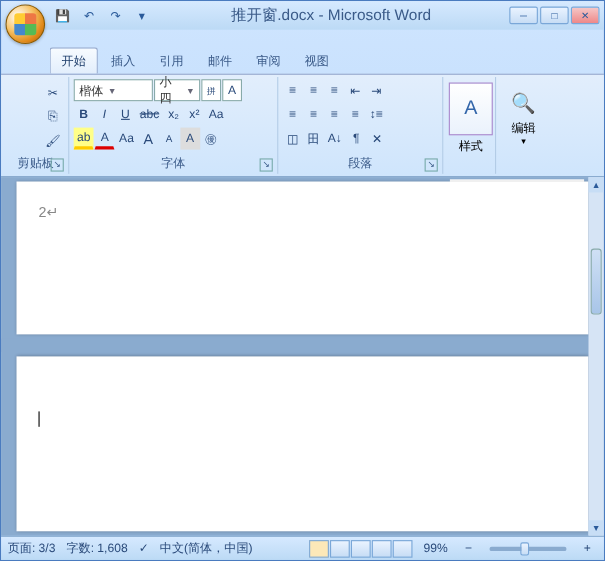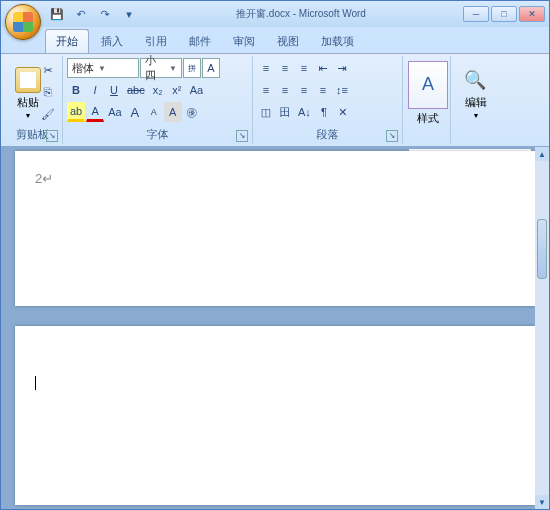--- a/index.html
+++ b/index.html
@@ -3,25 +3,25 @@
 <meta charset="utf-8">
 <style>
 *{box-sizing:border-box;margin:0;padding:0;font-family:"Microsoft YaHei",SimSun,Arial,sans-serif;font-size:11px;}
 body{background:#fff;width:550px;height:510px;overflow:hidden;}
 .window{width:550px;height:510px;border:1px solid #4a7bbf;background:linear-gradient(#cfe5ff,#a7cdf2);display:flex;flex-direction:column;}
 .titlebar{height:26px;display:flex;align-items:center;padding:0 4px;background:linear-gradient(#d6e9ff,#bcdaf5);}
 .orb{width:36px;height:36px;border-radius:50%;background:radial-gradient(circle at 30% 30%,#fff,#f7c56a 40%,#e08a1a 70%,#b05000);border:1px solid #8a5a00;position:relative;top:8px;margin-right:6px;display:flex;align-items:center;justify-content:center;box-shadow:0 1px 3px rgba(0,0,0,.3);}
 .orb-inner{width:20px;height:20px;background:conic-gradient(#e74 0 25%,#5b5 0 50%,#48c 0 75%,#fc3 0);border-radius:3px;}
 .qat{display:flex;gap:4px;align-items:center;}
 .qat-btn{width:20px;height:20px;display:flex;align-items:center;justify-content:center;color:#2a5a9a;cursor:pointer;}
-.titletext{flex:1;text-align:center;color:#3a5a88;font-size:10px;}
+.titletext{flex:1;text-align:center;color:#3a5a88;font-size:14px;}
 .winbtns{display:flex;gap:2px;}
 .winbtn{width:26px;height:16px;background:linear-gradient(#eaf3ff,#c7ddf5);border:1px solid #7aa7d8;border-radius:2px;display:flex;align-items:center;justify-content:center;font-size:9px;color:#2a5a9a;cursor:pointer;}
 .winbtn.close{background:linear-gradient(#f5c7c7,#e88);}
-.tabs{height:26px;display:flex;align-items:flex-end;padding-left:44px;gap:2px;}
+.tabs{height:40px;display:flex;align-items:flex-end;padding-left:44px;gap:2px;}
 .tab{padding:4px 10px;color:#3a5a88;cursor:pointer;border-radius:3px 3px 0 0;}
 .tab.active{background:linear-gradient(#f7fbff,#e2eefc);border:1px solid #9ac;border-bottom:none;color:#1a3a68;}
 .ribbon{height:94px;background:linear-gradient(#e2eefc,#cfe5fc);border-top:1px solid #9ac;border-bottom:1px solid #8aabcf;display:flex;padding:2px;}
 .group{border-right:1px solid #b3cce6;padding:2px 4px;display:flex;flex-direction:column;position:relative;}
 .group-label{position:absolute;bottom:2px;left:0;right:0;text-align:center;font-size:11px;color:#3a5a88;margin-top:40px;}
 .group-label .dlg{position:absolute;right:4px;bottom:0;width:12px;height:12px;border:1px solid #7aa;font-size:8px;line-height:10px;color:#3a5a88;cursor:pointer;}
 .big-btn{display:flex;flex-direction:column;align-items:center;justify-content:center;width:42px;height:70px;cursor:pointer;gap:2px;}
 .big-icon{width:26px;height:26px;}
 .paste-icon{background:linear-gradient(#f7e9b8,#e8c96a);border:1px solid #b89030;border-radius:3px;position:relative;}
 .paste-icon:after{content:"";position:absolute;top:4px;left:4px;right:4px;bottom:4px;background:#fff;}
@@ -71,30 +71,24 @@
     </div>
   </div>
 
   <div class="tabs">
     <div class="tab active">开始</div>
     <div class="tab">插入</div>
     <div class="tab">引用</div>
     <div class="tab">邮件</div>
     <div class="tab">审阅</div>
     <div class="tab">视图</div>
-    <div class="tab">加载项</div>
   </div>
 
   <div class="ribbon">
     <div class="group" style="width:60px">
-      <div class="big-btn">
-        <div class="big-icon paste-icon"></div>
-        <span>粘贴</span>
-        <span style="font-size:7px">▼</span>
-      </div>
       <div style="position:absolute;right:4px;top:4px;display:flex;flex-direction:column;gap:2px">
         <div class="rb">✂</div>
         <div class="rb">⎘</div>
         <div class="rb">🖌</div>
       </div>
       <div class="group-label"><span>剪贴板</span><span class="dlg">↘</span></div>
     </div>
 
     <div class="group" style="width:190px">
       <div class="small-row">
@@ -189,13 +183,33 @@
     <div class="page" style="flex:1.2">
       <div style="margin-top:30px"><span class="cursor"></span></div>
     </div>
     <div class="scrollbar">
       <div class="scroll-arr" style="top:0">▲</div>
       <div class="scroll-thumb"></div>
       <div class="scroll-arr" style="bottom:0">▼</div>
     </div>
   </div>
 
+  <div class="statusbar">
+    <span>页面: 3/3</span>
+    <span>字数: 1,608</span>
+    <span>✓</span>
+    <span>中文(简体，中国)</span>
+    <span class="flex"></span>
+    <div class="viewbtns">
+      <div class="viewbtn active"></div>
+      <div class="viewbtn"></div>
+      <div class="viewbtn"></div>
+      <div class="viewbtn"></div>
+      <div class="viewbtn"></div>
+    </div>
+    <span>99%</span>
+    <span class="rb">−</span>
+    <div class="zoom-slider">
+        <div class="zoom-thumb"></div>
+      </div>
+    <span class="rb">+</span>
+  </div>
 </div>
 
 </body></html>

